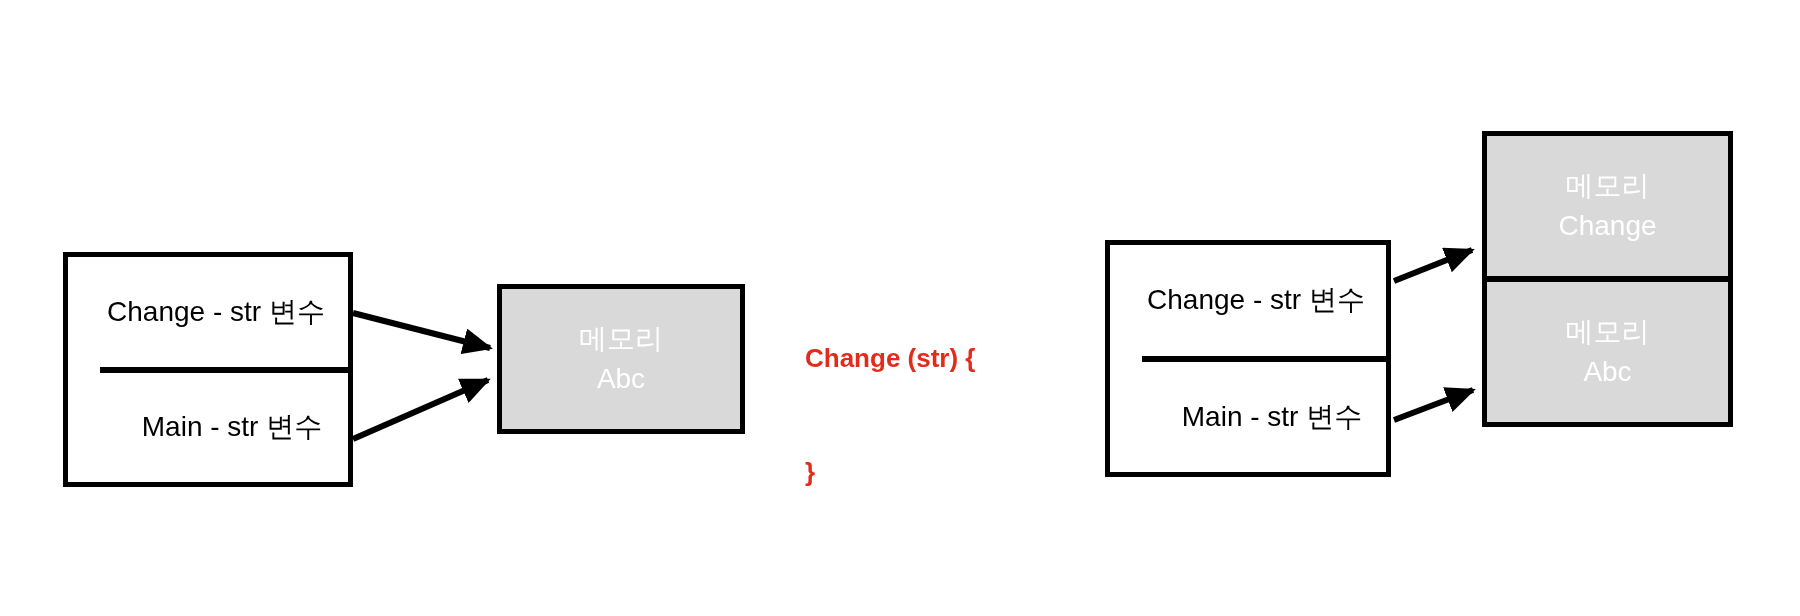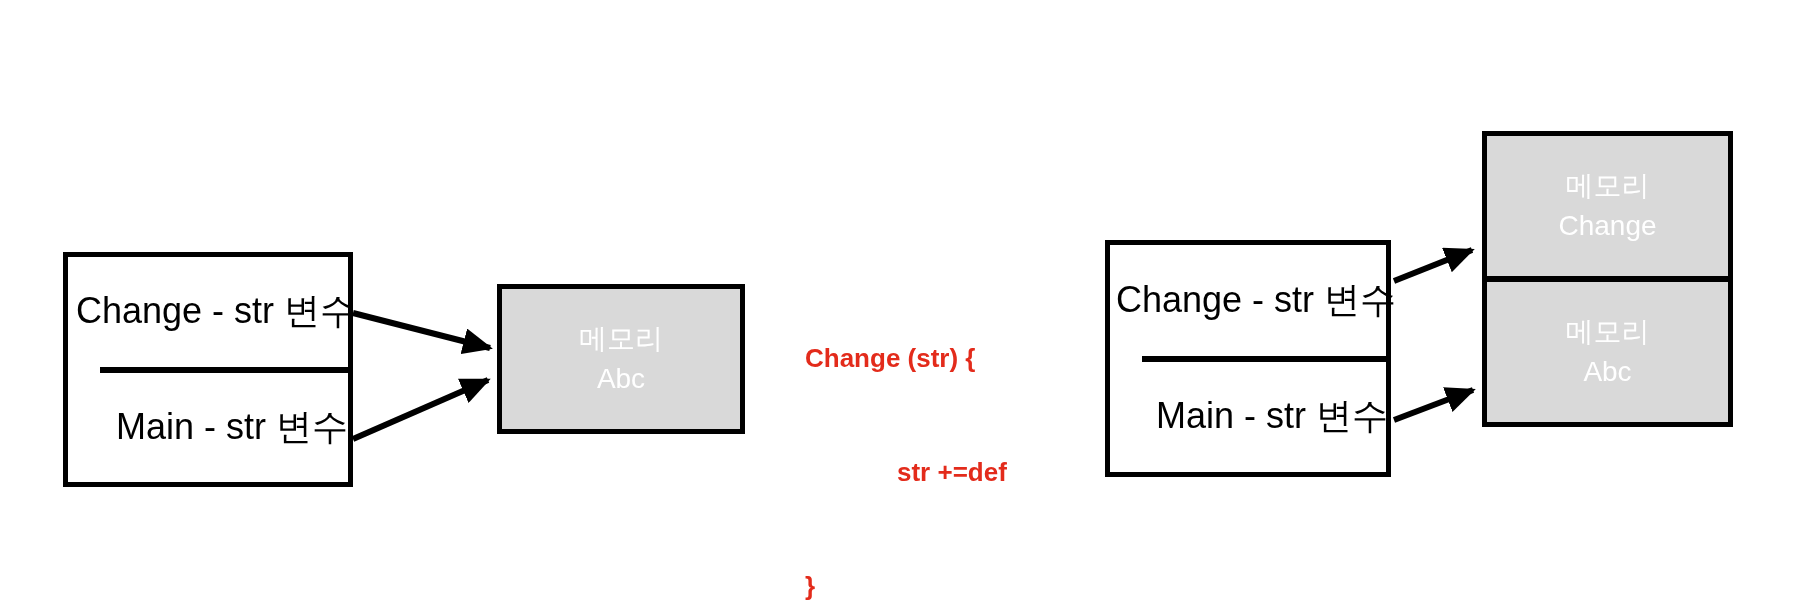--- a/index.html
+++ b/index.html
@@ -8,21 +8,21 @@
   }
   html,body{margin:0;padding:0;}
   body{width:1800px;height:616px;background:var(--background);
        font-family:"Liberation Sans","DejaVu Sans",sans-serif;}
   .canvas{position:relative;width:1800px;height:616px;background:var(--background);overflow:hidden;}
   .arrows{position:absolute;left:0;top:0;width:1800px;height:616px;pointer-events:none;}
 
   .stack{position:absolute;display:flex;flex-direction:column;
          border:5px solid var(--box-border);background:#ffffff;box-sizing:border-box;}
   .stack .cell{flex:1;display:flex;align-items:center;justify-content:center;
-         font-size:36px;color:var(--label-text);white-space:nowrap;padding-left:16px;}
+         font-size:28px;color:var(--label-text);white-space:nowrap;padding-left:16px;}
   .stack .cell + .cell{border-top:6px solid var(--box-border);margin-left:32px;}
 
   .memory{position:absolute;background:var(--memory-fill);
           border:5px solid var(--box-border);box-sizing:border-box;
           display:flex;flex-direction:column;align-items:center;justify-content:center;
           color:var(--memory-text);font-size:28px;line-height:40px;text-align:center;}
 
   .memstack{position:absolute;display:flex;flex-direction:column;
             border:5px solid var(--box-border);box-sizing:border-box;}
   .memstack .memcell{flex:1;background:var(--memory-fill);
@@ -56,21 +56,20 @@
     <div class="cell">Main - str 변수</div>
   </div>
 
   <div class="memory" style="left:497px;top:284px;width:248px;height:150px;">
     <div>메모리</div>
     <div>Abc</div>
   </div>
 
   <div class="code">
     <div>Change (str) {</div>
-    <div class="indent">str +=def</div>
     <div>}</div>
     
   </div>
 
   <div class="stack" style="left:1105px;top:240px;width:286px;height:237px;">
     <div class="cell">Change - str 변수</div>
     <div class="cell">Main - str 변수</div>
   </div>
 
   <div class="memstack" style="left:1482px;top:131px;width:251px;height:296px;">

